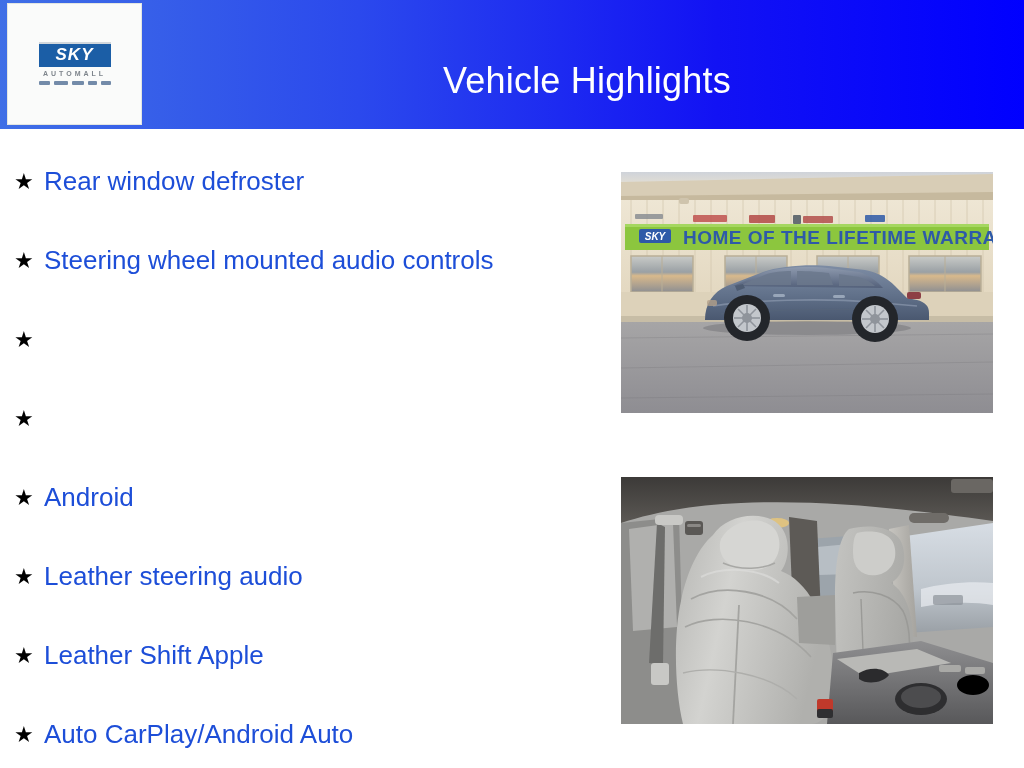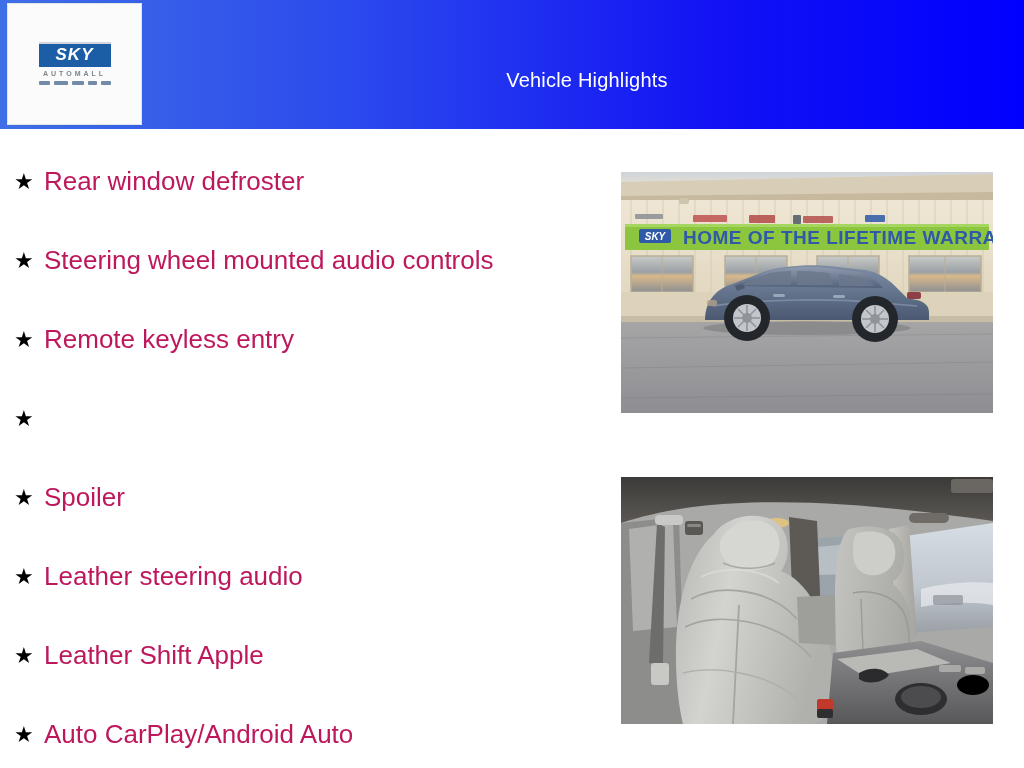--- a/index.html
+++ b/index.html
@@ -30,21 +30,21 @@
   .header-title {
     position: absolute;
     left: 160px;
     right: 10px;
     top: 0;
     height: 161px;
     display: flex;
     align-items: center;
     justify-content: center;
     color: #ffffff;
-    font-size: 20px;
+    font-size: 36px;
     font-weight: 400;
     letter-spacing: 0.2px;
     white-space: nowrap;
   }
 
   
   .logo-card {
     position: absolute;
     left: 7px;
     top: 3px;
@@ -123,21 +123,21 @@
   }
   .feature-bullet {
     font-size: 22px;
     line-height: 1;
     color: #000000;
     width: 30px;
     flex: 0 0 30px;
   }
   .feature-label {
     font-size: 26px;
-    color: #be185d;
+    color: #1d4ed8;
     line-height: 1.1;
     white-space: nowrap;
   }
 
   
   .photo {
     position: absolute;
     overflow: hidden;
     background: #b9b9bd;
   }
@@ -184,30 +184,29 @@
     <span class="feature-label">Rear window defroster</span>
   </div>
 
   <div class="feature-row">
     <span class="feature-bullet">★</span>
     <span class="feature-label">Steering wheel mounted audio controls</span>
   </div>
 
   <div class="feature-row">
     <span class="feature-bullet">★</span>
-    <span class="feature-label">Remote keyless entry</span>
-  </div>
-
-  <div class="feature-row">
-    <span class="feature-bullet">★</span>
-  </div>
-
-  <div class="feature-row">
-    <span class="feature-bullet">★</span>
-    <span class="feature-label">Spoiler</span>
+  </div>
+
+  <div class="feature-row">
+    <span class="feature-bullet">★</span>
+  </div>
+
+  <div class="feature-row">
+    <span class="feature-bullet">★</span>
+    <span class="feature-label">Android</span>
   </div>
 
   <div class="feature-row">
     <span class="feature-bullet">★</span>
     <span class="feature-label">Leather steering audio</span>
   </div>
 
   <div class="feature-row">
     <span class="feature-bullet">★</span>
     <span class="feature-label">Leather Shift Apple</span>

